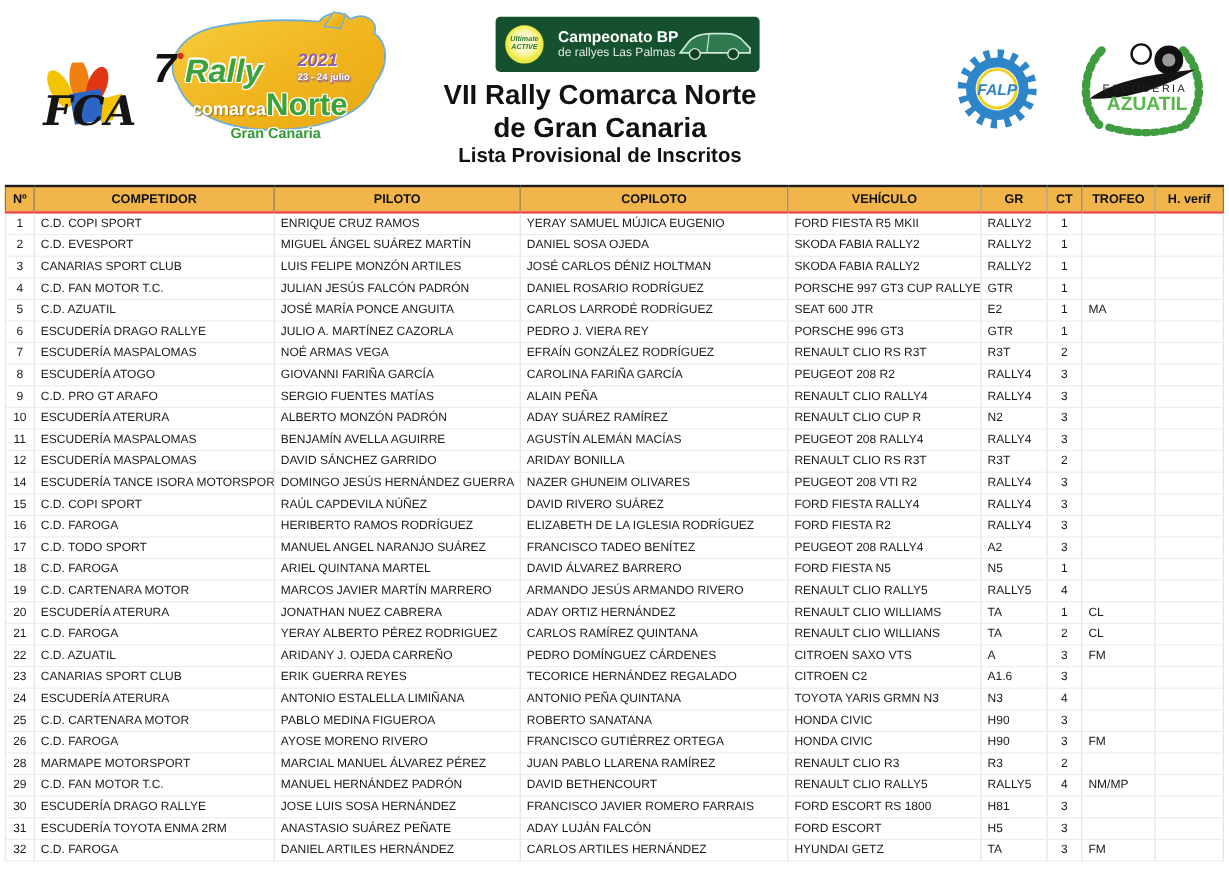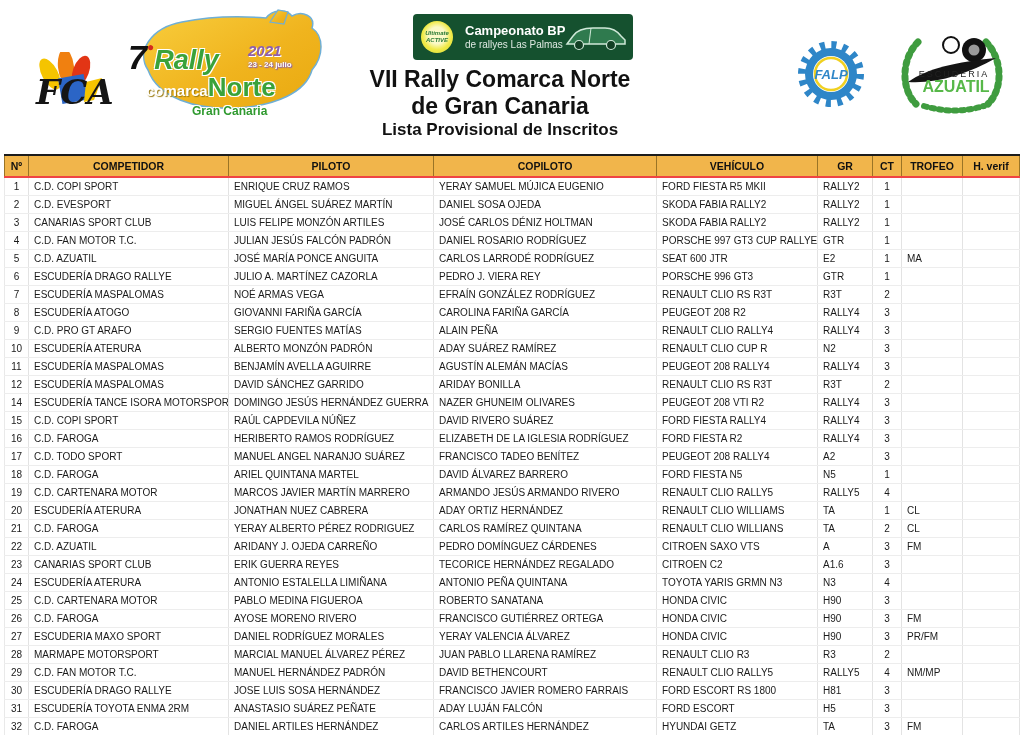--- a/index.html
+++ b/index.html
@@ -14,21 +14,21 @@
   .rally-text{position:absolute;left:0;top:0;width:100%;height:100%;}
   .rl-row1{position:absolute;left:8px;top:30px;white-space:nowrap;}
   .rl-seven{font-size:34px;font-weight:bold;font-style:italic;color:#111;}
   .rl-star{color:#d42b1e;font-size:12px;vertical-align:18px;}
   .rl-rally{font-size:27px;font-weight:bold;font-style:italic;color:#3aa23a;
             text-shadow:-1px -1px 0 #fff,1px -1px 0 #fff,-1px 1px 0 #fff,1px 1px 0 #fff;}
   .rl-year{position:absolute;left:128px;top:34px;font-size:15px;font-weight:bold;font-style:italic;color:#8d5fae;
            text-shadow:1px 1px 0 #fff;}
   .rl-dates{position:absolute;left:128px;top:52px;font-size:8px;font-weight:bold;color:#fff;
             text-shadow:0 0 2px #8d5fae,1px 1px 1px #8d5fae;}
-  .rl-row2{position:absolute;left:26px;top:64px;white-space:nowrap;}
+  .rl-row2{position:absolute;left:40px;top:64px;white-space:nowrap;}
   .rl-comarca{font-size:15px;font-weight:bold;color:#fff;text-shadow:1px 1px 1px #9a7a10;}
   .rl-norte{font-size:26px;font-weight:bold;color:#3aa23a;
             text-shadow:-1px -1px 0 #fff,1px -1px 0 #fff,-1px 1px 0 #fff,1px 1px 0 #fff;}
   .rl-gc{position:absolute;left:72px;top:96px;font-size:12px;font-weight:bold;color:#2f9a2f;
          text-shadow:-1px -1px 0 #fff,1px -1px 0 #fff,-1px 1px 0 #fff,1px 1px 0 #fff;}
 
   .bp-banner{position:absolute;left:388px;top:14px;width:220px;height:46px;background:#15512f;
              border-radius:4px;display:flex;align-items:center;margin-left:25px;}
   .bp-circle{position:absolute;left:8px;top:7px;width:32px;height:32px;border-radius:50%;
              background:radial-gradient(circle at 50% 45%,#fbf9c8 0 35%,#f0ea46 60%,#cfd93a 100%);
@@ -447,31 +447,20 @@
             <td class="c1">C.D. FAROGA</td>
             <td class="c2">AYOSE MORENO RIVERO</td>
             <td class="c3">FRANCISCO GUTIÉRREZ ORTEGA</td>
             <td class="c4">HONDA CIVIC</td>
             <td class="c5">H90</td>
             <td class="c6">3</td>
             <td class="c7">FM</td>
             <td class="c8"></td>
           </tr>
           <tr>
-            <td class="c0">27</td>
-            <td class="c1">ESCUDERIA MAXO SPORT</td>
-            <td class="c2">DANIEL RODRÍGUEZ MORALES</td>
-            <td class="c3">YERAY VALENCIA ÁLVAREZ</td>
-            <td class="c4">HONDA CIVIC</td>
-            <td class="c5">H90</td>
-            <td class="c6">3</td>
-            <td class="c7">PR/FM</td>
-            <td class="c8"></td>
-          </tr>
-          <tr>
             <td class="c0">28</td>
             <td class="c1">MARMAPE MOTORSPORT</td>
             <td class="c2">MARCIAL MANUEL ÁLVAREZ PÉREZ</td>
             <td class="c3">JUAN PABLO LLARENA RAMÍREZ</td>
             <td class="c4">RENAULT CLIO R3</td>
             <td class="c5">R3</td>
             <td class="c6">2</td>
             <td class="c7"></td>
             <td class="c8"></td>
           </tr>

